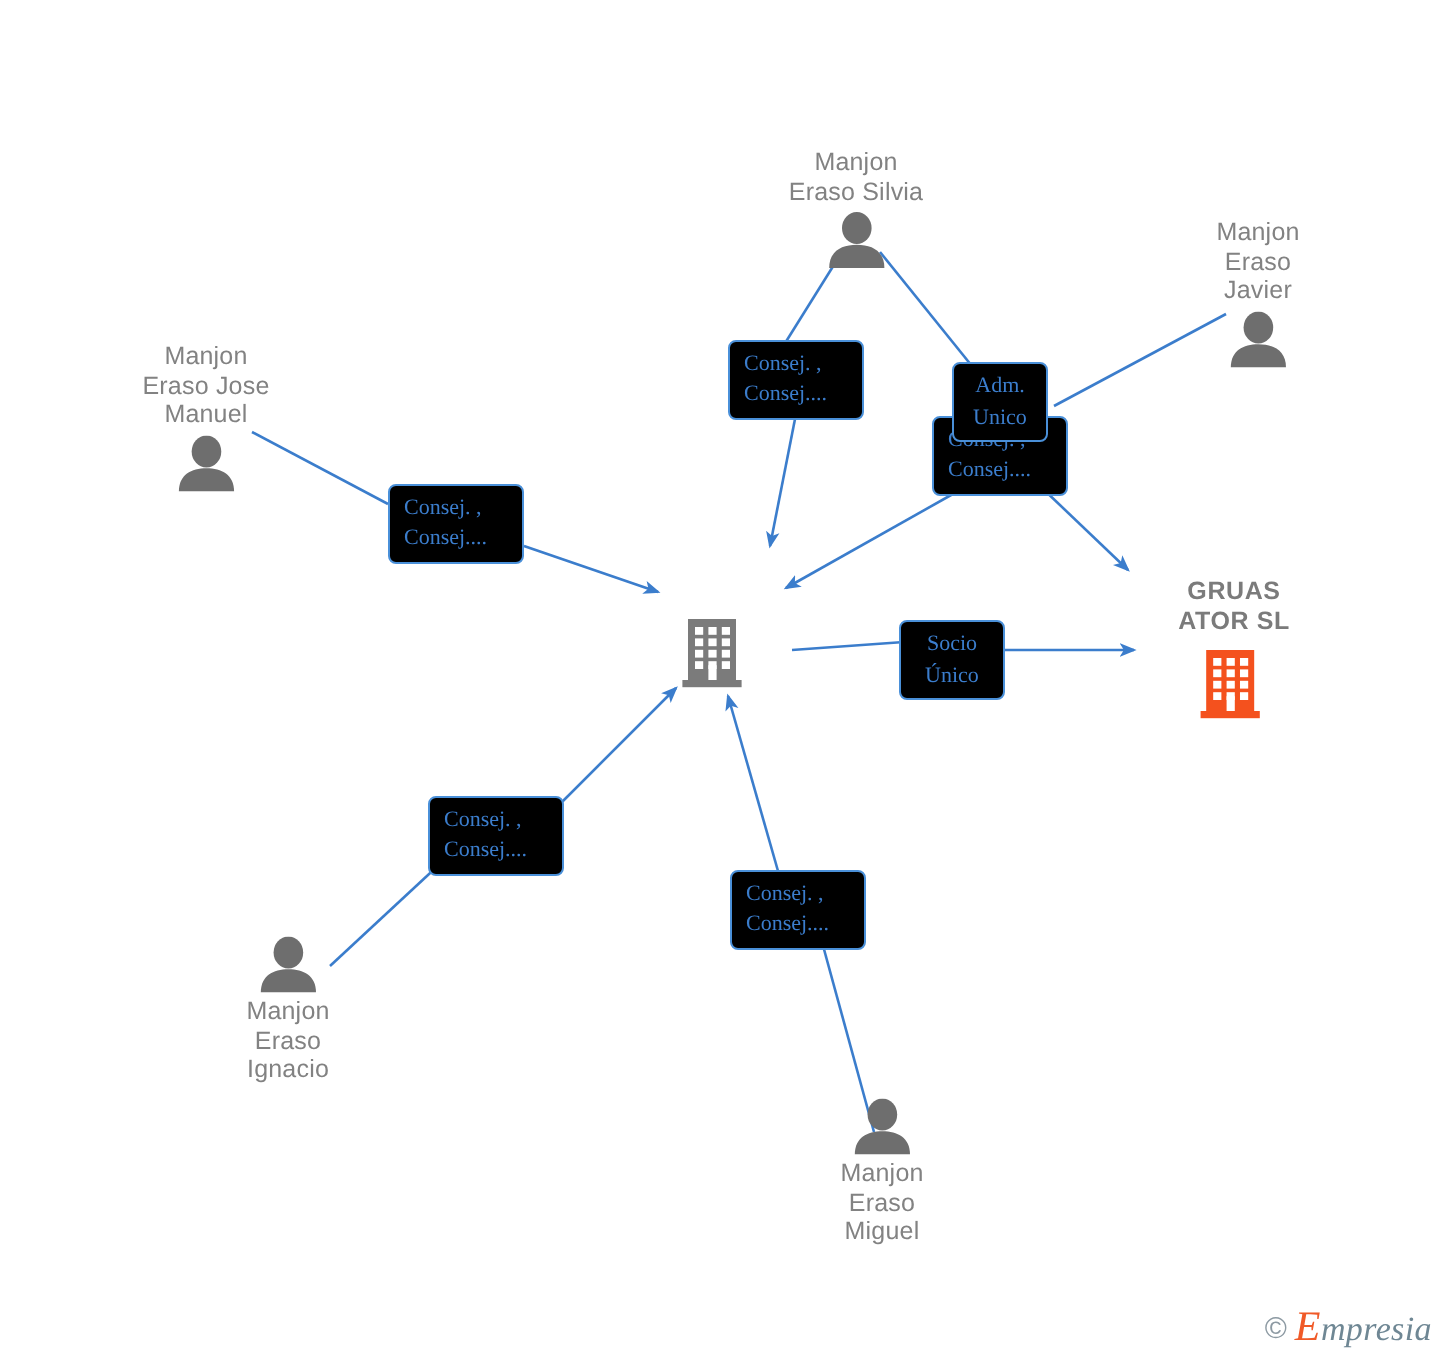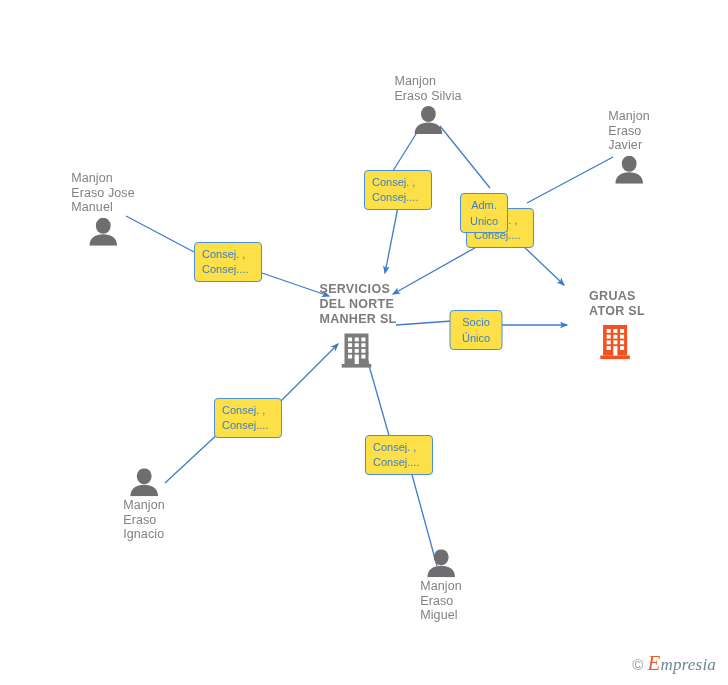--- a/index.html
+++ b/index.html
@@ -22,21 +22,21 @@
     left: 0;
     top: 0;
     width: 728px;
     height: 685px;
   }
 
   
   .node {
     position: absolute;
     transform: translate(-50%, -50%);
-    text-align: left;
+    text-align: center;
     user-select: none;
   }
   .person-icon svg, .company-icon svg {
     display: block;
     margin: 0 auto;
   }
   .node-label {
     font-size: 12.5px;
     line-height: 14.5px;
     color: #828282;
@@ -50,30 +50,31 @@
     line-height: 15px;
     letter-spacing: 0.3px;
   }
   .label-above { margin-bottom: 3px; }
   .label-below { margin-top: 2px; }
 
   
   .edge-label {
     position: absolute;
     transform: translate(-50%, -50%);
-    background: #fde047;
+    background: #000000;
     border: 1px solid #4a90d9;
     border-radius: 4px;
     color: #3b7dcc;
     font-size: 11px;
     line-height: 15px;
     padding: 4px 7px 4px 7px;
     white-space: pre-line;
     text-align: left;
     box-sizing: border-box;
+    font-family: Liberation Serif, serif;
   }
   .edge-label.compact {
     padding: 3px 8px;
     line-height: 16px;
     text-align: center;
   }
 
   
   #watermark {
     position: absolute;
@@ -177,23 +178,20 @@
           <svg width="34" height="28" viewBox="0 0 34 28">
             <ellipse cx="17" cy="8" rx="7.4" ry="8" fill="#6e6e6e"></ellipse>
             <path d="M3.2 28 C3.2 19.6 9.4 16.4 17 16.4 C24.6 16.4 30.8 19.6 30.8 28 Z" fill="#6e6e6e"></path>
           </svg>
         </div>
         <div class="node-label label-below">Manjon
 Eraso
 Miguel</div>
       </div>
       <div class="node" style="left: 358px; top: 326px;">
-        <div class="node-label company label-above">SERVICIOS
-DEL NORTE
-MANHER  SL</div>
         <div class="company-icon">
           <svg width="38" height="40" viewBox="0 0 38 40">
             <rect x="5" y="3.5" width="24" height="30.5" fill="#7b7b7b"></rect>
             <rect x="2.2" y="34" width="29.6" height="3.6" fill="#7b7b7b"></rect>
             <rect x="8.5" y="7.5" width="4.1" height="3.9" fill="#ffffff"></rect>
             <rect x="15.2" y="7.5" width="4.1" height="3.9" fill="#ffffff"></rect>
             <rect x="21.9" y="7.5" width="4.1" height="3.9" fill="#ffffff"></rect>
             <rect x="8.5" y="13.2" width="4.1" height="3.9" fill="#ffffff"></rect>
             <rect x="15.2" y="13.2" width="4.1" height="3.9" fill="#ffffff"></rect>
             <rect x="21.9" y="13.2" width="4.1" height="3.9" fill="#ffffff"></rect>
@@ -231,21 +229,21 @@
         </div>
       </div>
     </div>
   <div id="labels-layer">
       <div class="edge-label" style="left: 228px; top: 262px; width: 68px;">Consej. ,
 Consej....</div>
       <div class="edge-label" style="left: 398px; top: 190px; width: 68px;">Consej. ,
 Consej....</div>
       <div class="edge-label" style="left: 500px; top: 228px; width: 68px;">Consej. ,
 Consej....</div>
-      <div class="edge-label compact" style="left: 484px; top: 201px; width: 48px; margin-top: 12px;">Adm.
+      <div class="edge-label compact" style="left: 500px; top: 201px; width: 48px;">Adm.
 Unico</div>
       <div class="edge-label compact" style="left: 476px; top: 330px; width: 53px;">Socio
 Único</div>
       <div class="edge-label" style="left: 248px; top: 418px; width: 68px;">Consej. ,
 Consej....</div>
       <div class="edge-label" style="left: 399px; top: 455px; width: 68px;">Consej. ,
 Consej....</div>
     </div>
 
   <div id="watermark" style="right:12px; bottom:12px;">

